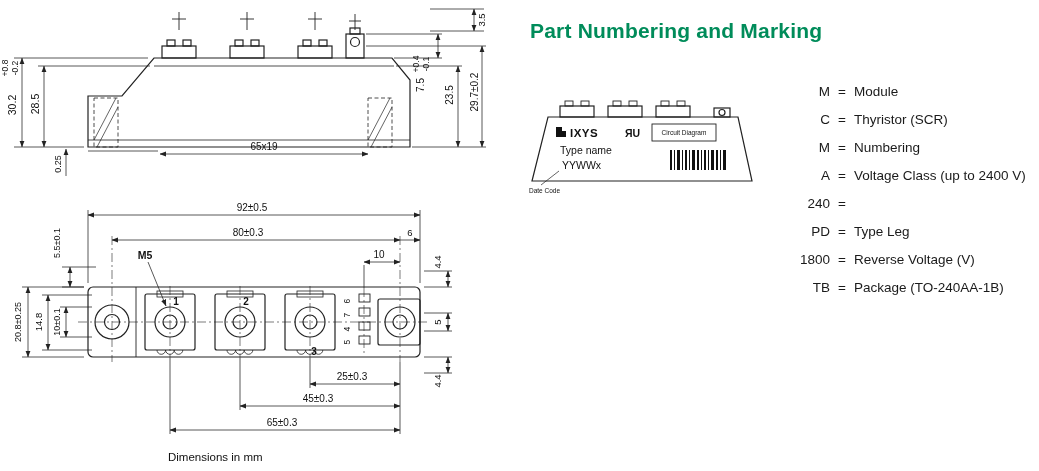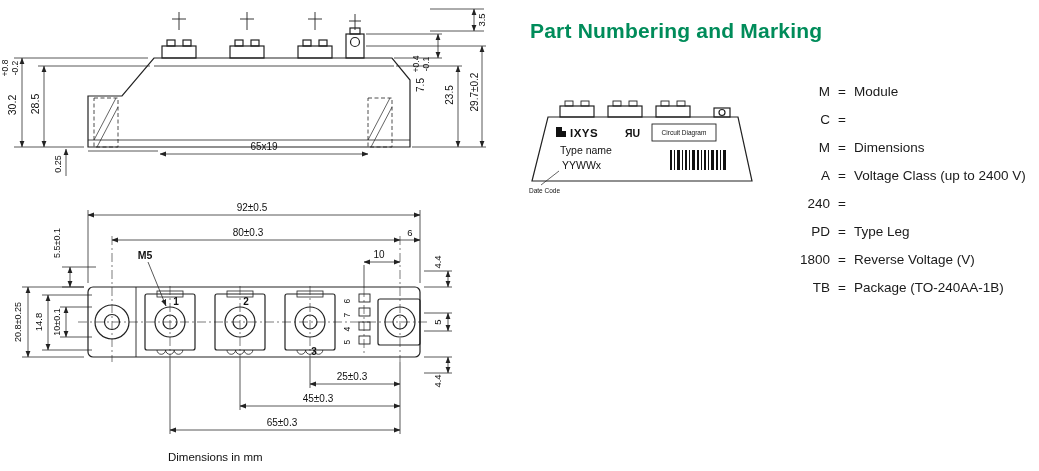--- a/index.html
+++ b/index.html
@@ -268,25 +268,26 @@
 
     <div class="legend">
       <div class="lrow">
         <span class="lcode">M</span>
         <span class="leq">=</span>
         <span class="ldesc">Module</span>
       </div>
       <div class="lrow">
         <span class="lcode">C</span>
         <span class="leq">=</span>
+        <span class="ldesc">Thyristor (SCR)</span>
       </div>
       <div class="lrow">
         <span class="lcode">M</span>
         <span class="leq">=</span>
-        <span class="ldesc">Dimensions</span>
+        <span class="ldesc">Numbering</span>
       </div>
       <div class="lrow">
         <span class="lcode">A</span>
         <span class="leq">=</span>
         <span class="ldesc">Voltage Class (up to 2400 V)</span>
       </div>
       <div class="lrow">
         <span class="lcode">240</span>
         <span class="leq">=</span>
       </div>

